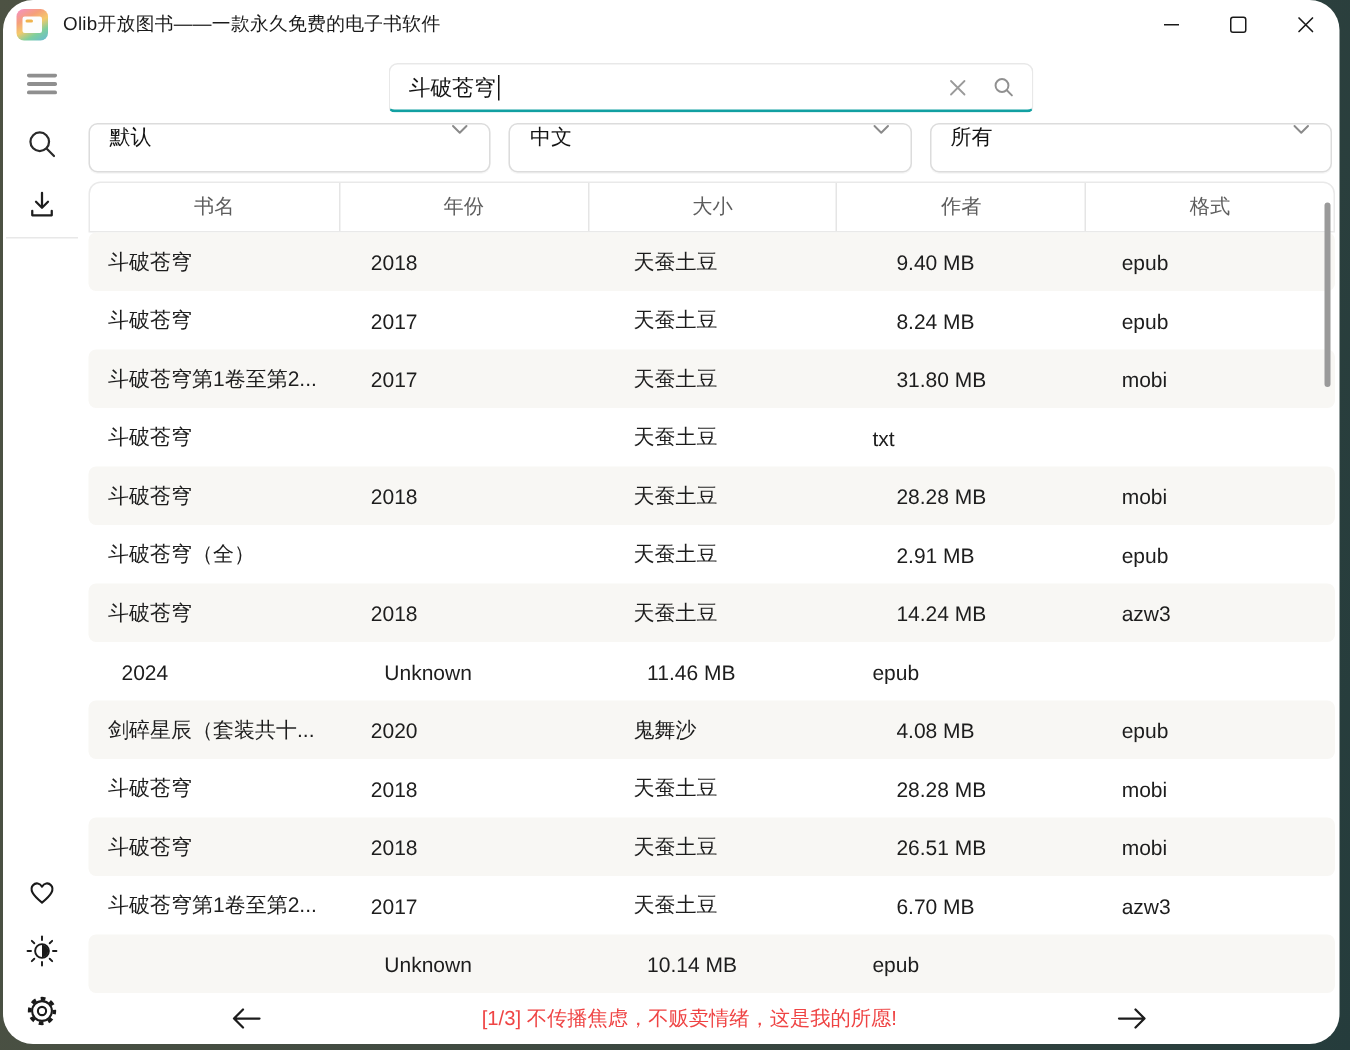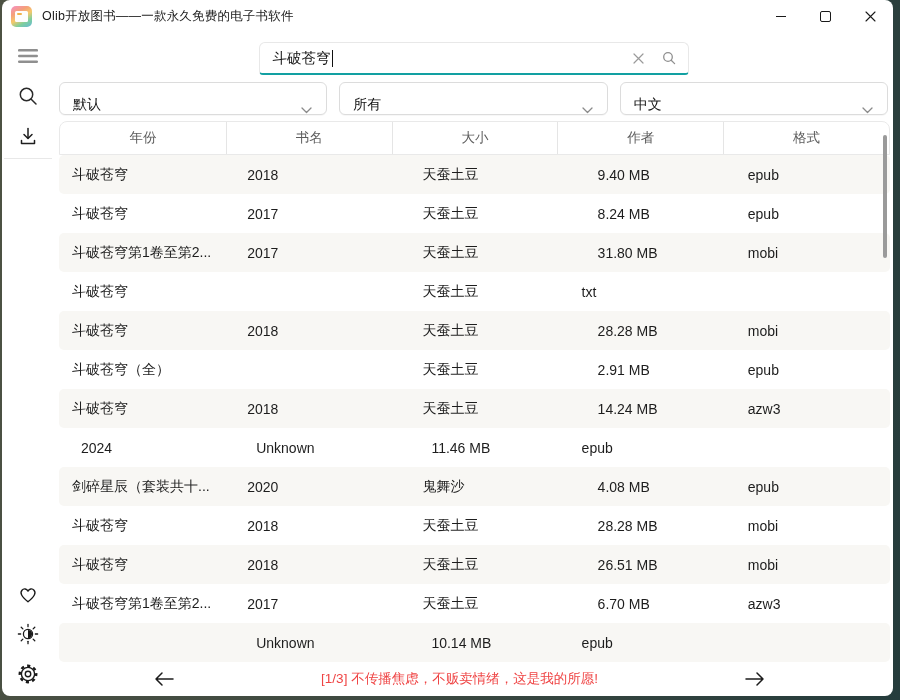--- a/index.html
+++ b/index.html
@@ -4,21 +4,21 @@
 <style>
   html,body{margin:0;padding:0;}
   body{
     width:900px;height:700px;overflow:hidden;position:relative;
     font-family:"Liberation Sans","DejaVu Sans",sans-serif;
     background:linear-gradient(100deg,#4d5243 0%,#41４a41 40%,#273d3c 100%);
     background:linear-gradient(100deg,#4d5243 0%,#3f4a41 45%,#253c3c 100%);
   }
   .window{
     position:absolute;left:2px;top:0;width:891px;height:696px;
-    background:#ffffff;border-radius:8px;overflow:hidden;
+    background:#ffffff;border-radius:20px;overflow:hidden;
     display:flex;flex-direction:column;
   }
   
   .titlebar{height:32px;display:flex;align-items:center;flex:0 0 auto;}
   .app-icon{
     width:21px;height:21px;border-radius:5px;margin:0 10px 0 9px;position:relative;
     background:linear-gradient(150deg,#f590c8 0%,#f59f7a 30%,#f5c96a 52%,#7ecf9e 74%,#66b8d8 100%);
   }
   .app-icon .page{
     position:absolute;left:4px;top:5px;width:13px;height:11px;background:#fdfdfd;border-radius:1.5px;
@@ -50,21 +50,21 @@
     border-radius:6px 6px 4px 4px;display:flex;align-items:center;
   }
   .search-text{margin-left:13px;font-size:14.5px;color:#141414;white-space:nowrap;}
   .caret{display:inline-block;width:1px;height:17px;background:#111;vertical-align:-3px;margin-left:1px;}
   .search-box .flex{flex:1;}
   .sb-icon{width:30px;height:28px;display:flex;align-items:center;justify-content:center;}
   
   .filters-row{margin-top:7px;display:flex;gap:12px;padding:0 5px 0 5px;flex:0 0 auto;}
   .dropdown{
     flex:1;height:31px;border:1px solid #dcdcdc;border-radius:6px;background:#fff;
-    display:flex;align-items:flex-end;box-shadow:0 1px 0 rgba(0,0,0,0.03);
+    display:flex;align-items:flex-start;box-shadow:0 1px 0 rgba(0,0,0,0.03);
   }
   .dd-label{margin-left:13px;font-size:14px;color:#141414;}
   .dd-flex{flex:1;}
   .dd-chev{margin-right:14px;display:flex;align-items:center;}
   
   .table-wrap{margin:6px 3px 0 5px;flex:0 0 auto;}
   .thead{
     display:grid;grid-template-columns:repeat(5,1fr);height:32px;
     border:1px solid #e9e9e9;border-radius:8px 8px 0 0;background:#fff;
   }
@@ -195,43 +195,43 @@
         <div class="dropdown">
           <span class="dd-label">默认</span>
           <span class="dd-flex"></span>
           <span class="dd-chev">
             <svg width="11" height="7" viewBox="0 0 11 7">
                 <path d="M1 1 L5.5 5.5 L10 1" fill="none" stroke="#8a8a8a" stroke-width="1.3" stroke-linecap="round" stroke-linejoin="round"></path>
               </svg>
           </span>
         </div>
         <div class="dropdown">
+          <span class="dd-label">中文</span>
+          <span class="dd-flex"></span>
+          <span class="dd-chev">
+            <svg width="11" height="7" viewBox="0 0 11 7">
+                <path d="M1 1 L5.5 5.5 L10 1" fill="none" stroke="#8a8a8a" stroke-width="1.3" stroke-linecap="round" stroke-linejoin="round"></path>
+              </svg>
+          </span>
+        </div>
+        <div class="dropdown">
           <span class="dd-label">所有</span>
           <span class="dd-flex"></span>
           <span class="dd-chev">
             <svg width="11" height="7" viewBox="0 0 11 7">
                 <path d="M1 1 L5.5 5.5 L10 1" fill="none" stroke="#8a8a8a" stroke-width="1.3" stroke-linecap="round" stroke-linejoin="round"></path>
               </svg>
           </span>
         </div>
-        <div class="dropdown">
-          <span class="dd-label">中文</span>
-          <span class="dd-flex"></span>
-          <span class="dd-chev">
-            <svg width="11" height="7" viewBox="0 0 11 7">
-                <path d="M1 1 L5.5 5.5 L10 1" fill="none" stroke="#8a8a8a" stroke-width="1.3" stroke-linecap="round" stroke-linejoin="round"></path>
-              </svg>
-          </span>
-        </div>
       </div>
 
       <div class="table-wrap">
         <div class="thead">
+          <div class="th">书名</div>
           <div class="th">年份</div>
-          <div class="th">书名</div>
           <div class="th">大小</div>
           <div class="th">作者</div>
           <div class="th">格式</div>
         </div>
         <div class="tbody">
           <div class="trow">
             <div class="td c-name">斗破苍穹</div>
             <div class="td c-year">2018</div>
             <div class="td c-author">天蚕土豆</div>
             <div class="td c-size">9.40 MB</div>

